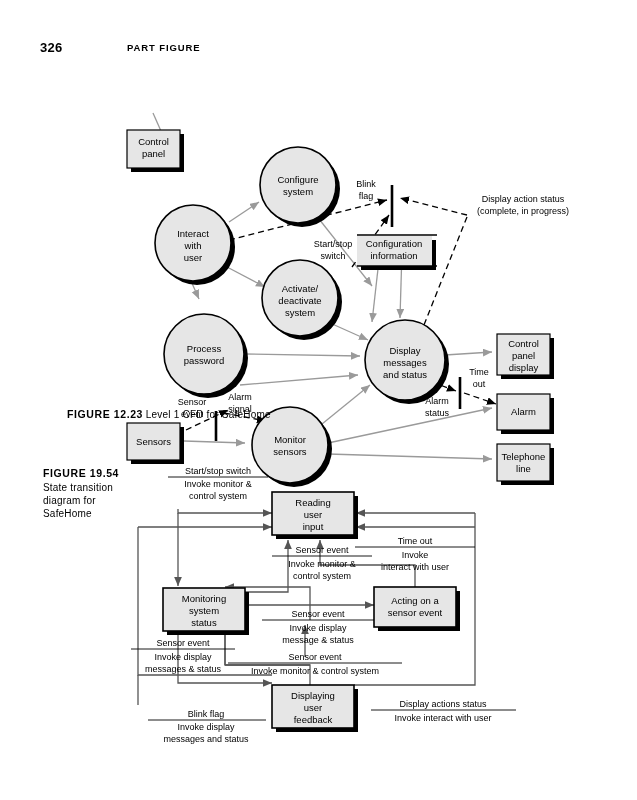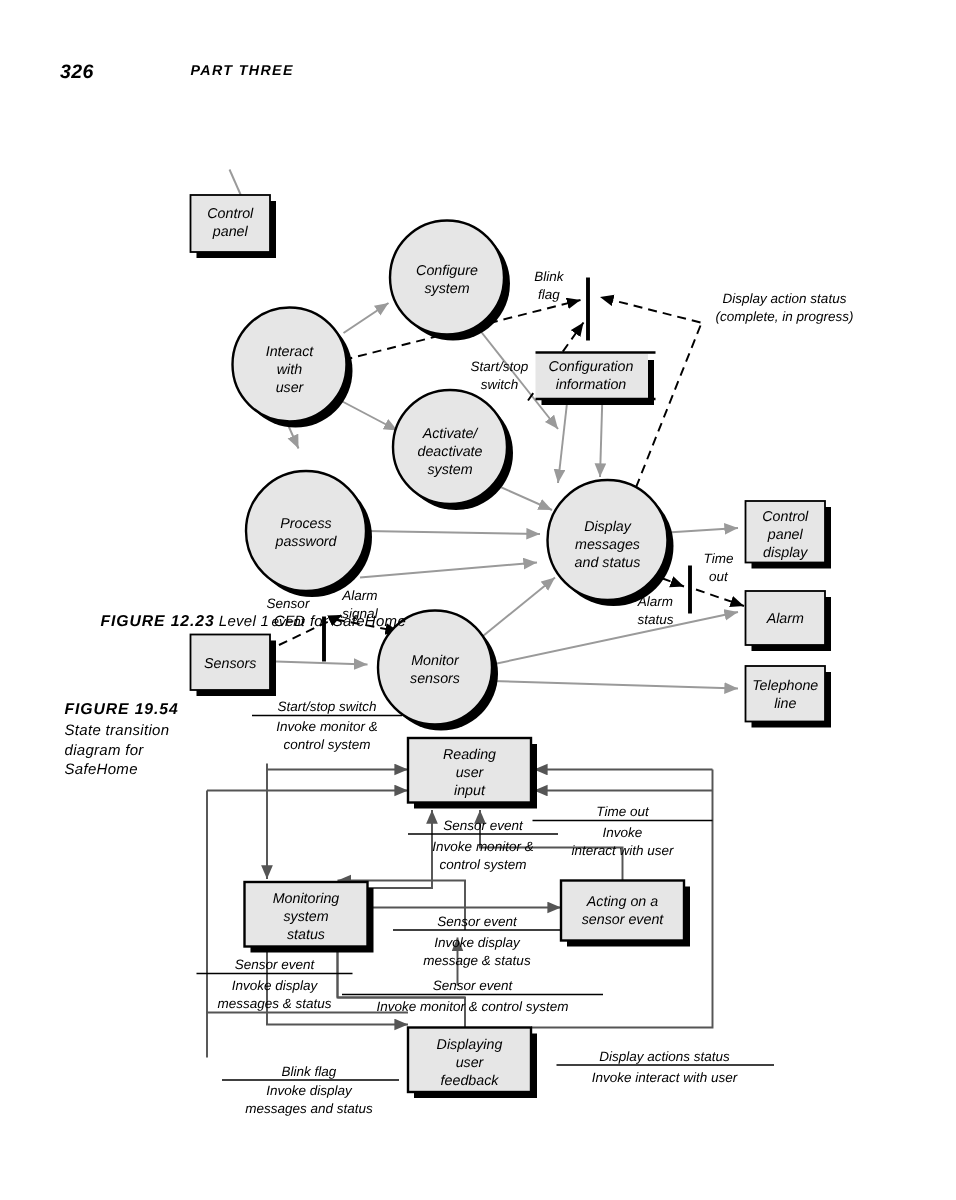--- a/index.html
+++ b/index.html
@@ -1,19 +1,19 @@
 <!DOCTYPE html>
 <html><head>
 <meta charset="utf-8">
 <style>
   html,body{margin:0;padding:0;background:#ffffff;}
   body{width:637px;height:800px;position:relative;overflow:hidden;
        font-family:"Liberation Sans",sans-serif;color:#000;}
 
-  .page{position:absolute;left:0;top:0;width:637px;height:800px;font-style:italic;}
+  .page{position:absolute;left:0;top:0;width:637px;height:800px;}
 
   
   .head{position:absolute;top:40px;left:0;width:637px;height:16px;}
   .folio{position:absolute;left:40px;top:0;font-weight:bold;font-size:13px;
          letter-spacing:.3px;}
   .part{position:absolute;left:127px;top:2px;font-weight:bold;font-size:9.5px;
         letter-spacing:.9px;}
   .runhead{position:absolute;left:196px;top:2px;font-size:9.5px;
            letter-spacing:.85px;}
 
@@ -35,21 +35,21 @@
   .nodetxt{font-size:9.5px;}
   .flowlbl{font-size:9px;}
 </style>
 </head>
 <body>
 
 <div class="page">
 
   <div class="head">
     <span class="folio">326</span>
-    <span class="part">PART THREE</span>
+    <span class="part">PART FIGURE</span>
   </div>
 
   <svg class="cfd-svg" viewBox="0 0 637 380">
     <defs>
       <marker id="ah-grey" markerWidth="8" markerHeight="8" refX="7" refY="3" orient="auto">
         <path d="M0,0 L7,3 L0,6 z" fill="#9a9a9a"></path>
       </marker>
       <marker id="ah-blk" markerWidth="8" markerHeight="8" refX="7" refY="3" orient="auto">
         <path d="M0,0 L7,3 L0,6 z" fill="#000"></path>
       </marker>

